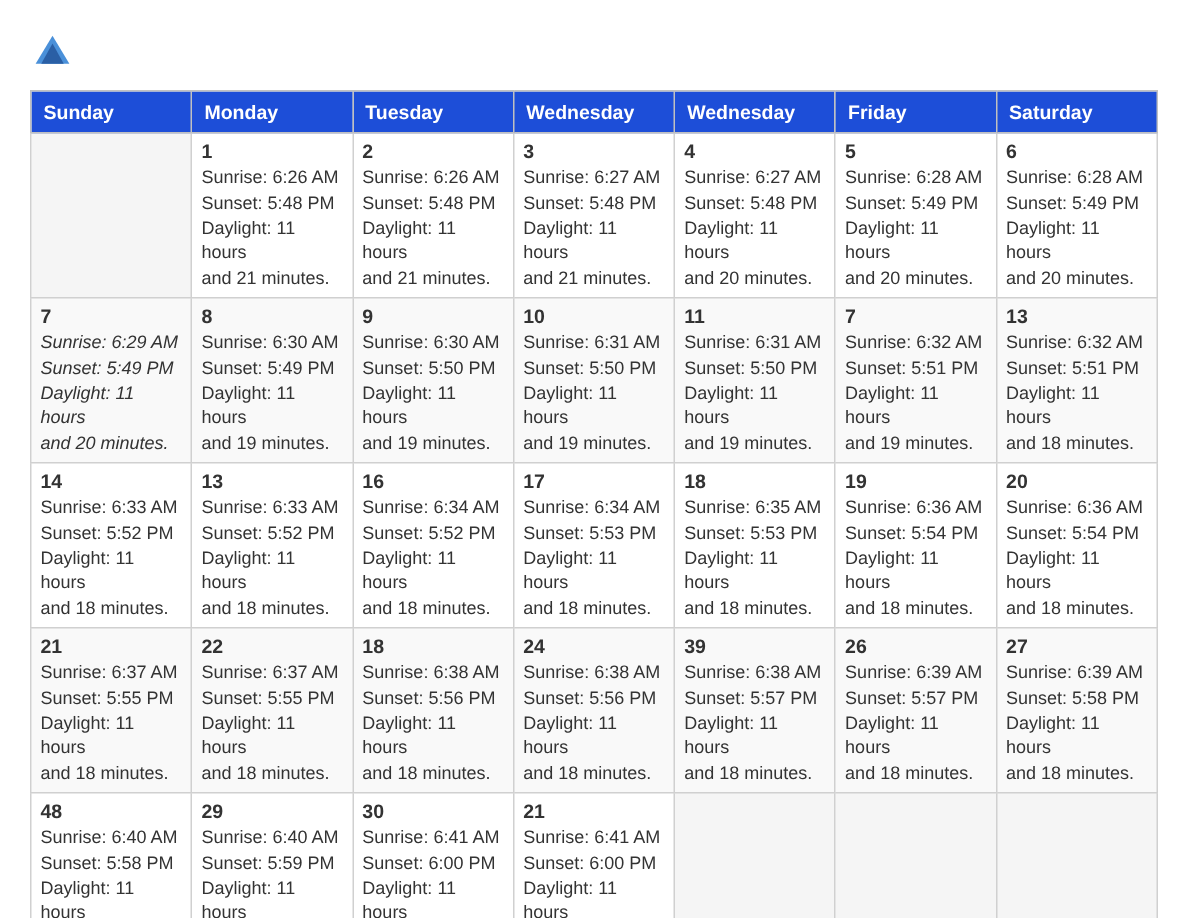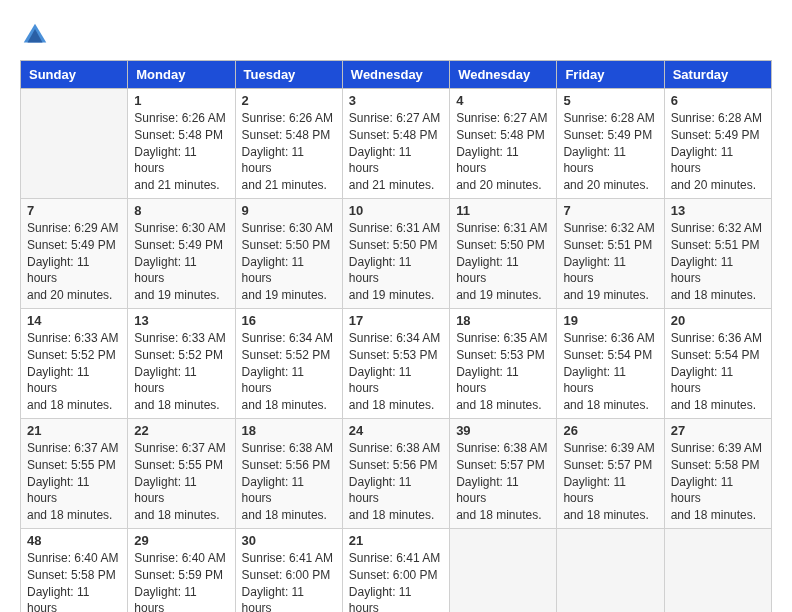--- a/index.html
+++ b/index.html
@@ -163,21 +163,21 @@
           <span class="day-number">6</span>
           <div class="day-info" style="white-space: pre-line;">Sunrise: 6:28 AM
 Sunset: 5:49 PM
 Daylight: 11 hours
 and 20 minutes.</div>
         </td>
       </tr>
       <tr>
         <td>
           <span class="day-number">7</span>
-          <div class="day-info" style="white-space: pre-line;">Sunrise: 6:29 AM
+          <div class="day-info" style="white-space: pre-line; font-style: italic;">Sunrise: 6:29 AM
 Sunset: 5:49 PM
 Daylight: 11 hours
 and 20 minutes.</div>
         </td>
         <td>
           <span class="day-number">8</span>
           <div class="day-info" style="white-space: pre-line;">Sunrise: 6:30 AM
 Sunset: 5:49 PM
 Daylight: 11 hours
 and 19 minutes.</div>

